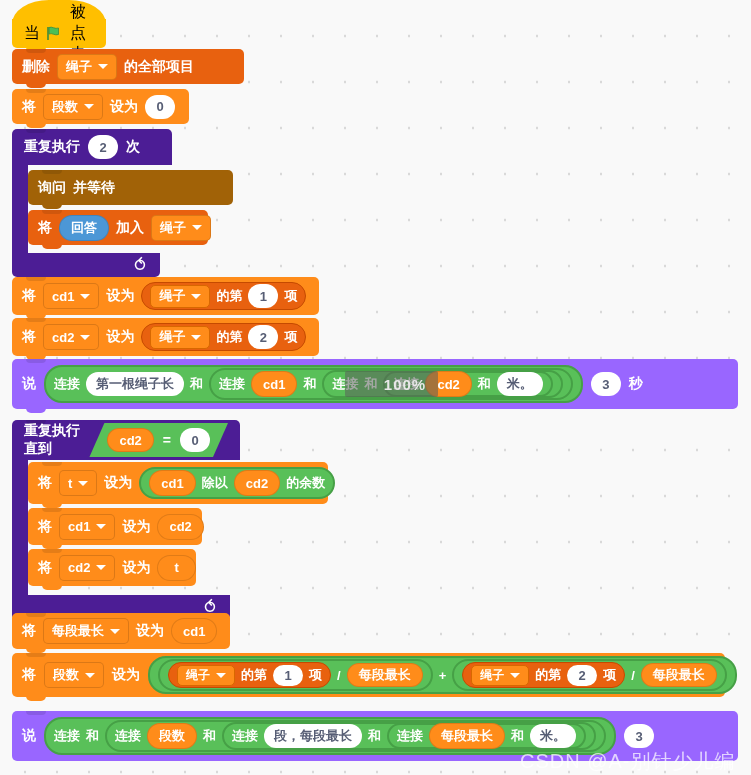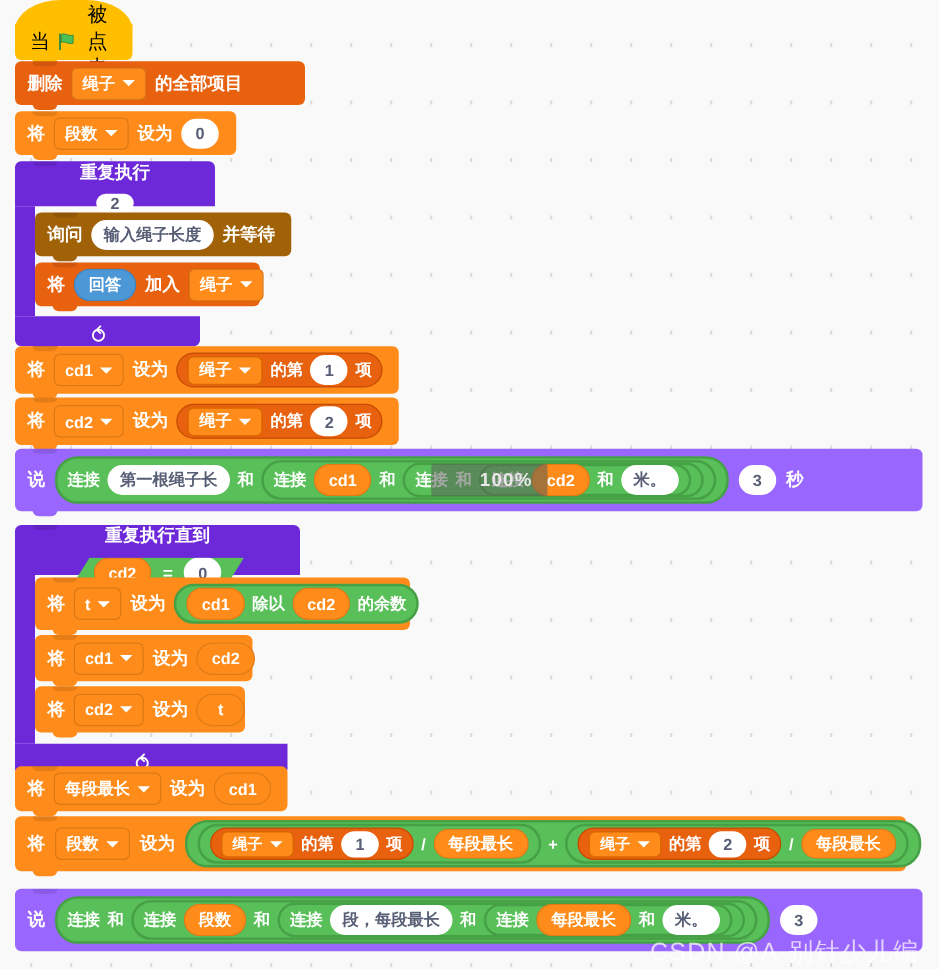--- a/index.html
+++ b/index.html
@@ -34,21 +34,21 @@
     background:rgba(0,0,0,0.10);border-radius:0 0 4px 4px;
   }
   
   .bump{
     position:absolute;left:14px;bottom:-4px;width:20px;height:5px;
     border-radius:0 0 5px 5px;
   }
 
   .c-data{background:#FF8C1A;}      
   .c-data-d{background:#E8610F;}    
-  .c-ctrl{background:#6d28d9;flex-direction:column;}      
+  .c-ctrl{background:#4c1d95;}      
   .c-event{background:#FFBF00;}     
   .c-look{background:#9966FF;}      
   .c-sense{background:#a16207;}        
 
   
   .hat{
     position:absolute;border-radius:0 0 5px 5px;
   }
   .hat .cap{
     position:absolute;left:0;top:-19px;width:100%;height:24px;
@@ -181,21 +181,20 @@
     </div>
     <div class="arm c-ctrl" style="height:88px;width:16px;"></div>
     <div class="bottom c-ctrl" style="height:24px;width:148px;">
       <span class="loop-arrow">⥁</span>
     </div>
     <div class="bump c-ctrl" style="left:14px;top:148px;"></div>
   </div>
 
   <div class="blk stack c-sense" style="left:28px;top:170px;width:205px;height:35px;">
     <span>询问</span>
-    <span class="inp">输入绳子长度</span>
     <span>并等待</span>
     <span class="bump c-sense"></span>
   </div>
 
   <div class="blk stack c-data-d" style="left:28px;top:210px;width:180px;height:35px;">
     <span>将</span>
     <span class="rep ans">回答</span>
     <span>加入</span>
     <span class="dd orange">
       <span>绳子</span>

